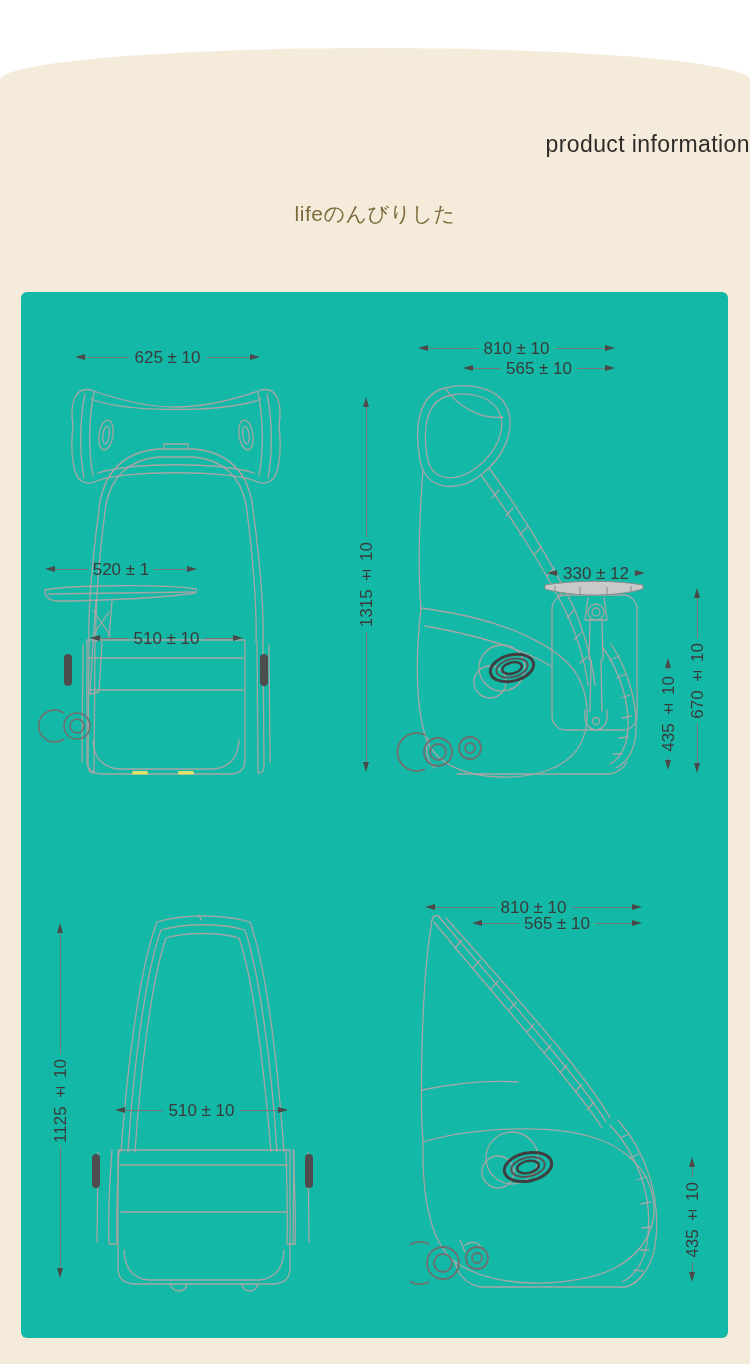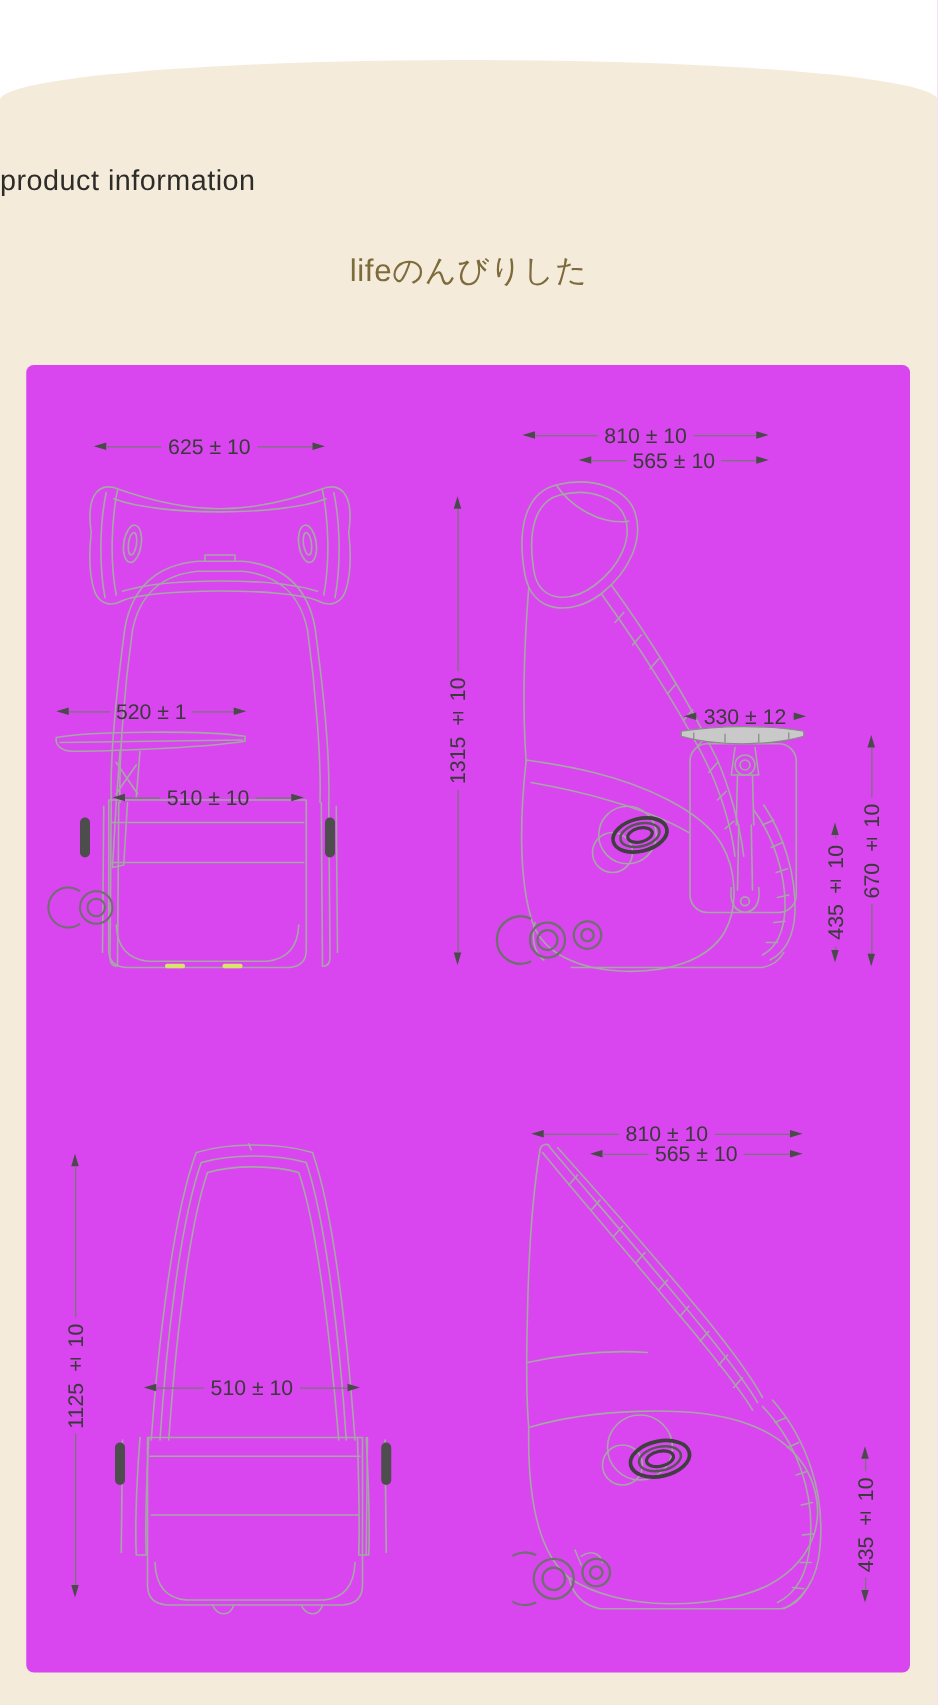--- a/index.html
+++ b/index.html
@@ -5,30 +5,30 @@
   html,body{margin:0;padding:0;background:#ffffff;}
   .page{
     position:relative;width:750px;height:1364px;overflow:hidden;
     background:#ffffff;font-family:"Liberation Sans",sans-serif;
   }
   .hero{
     position:absolute;left:0;top:48px;width:750px;height:1316px;
     background:#f4ebdb;border-radius:50% 50% 0 0 / 32px 32px 0 0;
   }
   .title{
-    position:absolute;left:0;top:131px;width:750px;text-align:left;
+    position:absolute;left:0;top:131px;width:750px;text-align:right;
     font-size:23px;font-weight:500;color:#2e2c28;letter-spacing:.4px;
   }
   .subtitle{
     position:absolute;left:0;top:200px;width:750px;text-align:center;
-    font-size:25px;font-weight:500;color:#7d6b3c;letter-spacing:.5px;
+    font-size:21px;font-weight:500;color:#7d6b3c;letter-spacing:.5px;
   }
   .panel{
     position:absolute;left:21px;top:292px;width:707px;height:1046px;
-    background:#d946ef;border-radius:6px;
+    background:#14b8a6;border-radius:6px;
   }
   .fig{position:absolute;}
   .fig svg{position:absolute;left:0;top:0;}
 
   
   .dim{position:absolute;display:flex;align-items:center;color:#3a3a3a;}
   .dim .lbl{font-size:17px;line-height:1;white-space:nowrap;color:#3a3a3a;}
   .dim.h{height:20px;flex-direction:row;}
   .dim.h .seg{flex:1;height:0;border-top:1.2px solid #767676;}
   .dim.h .lbl{padding:0 5px;}

